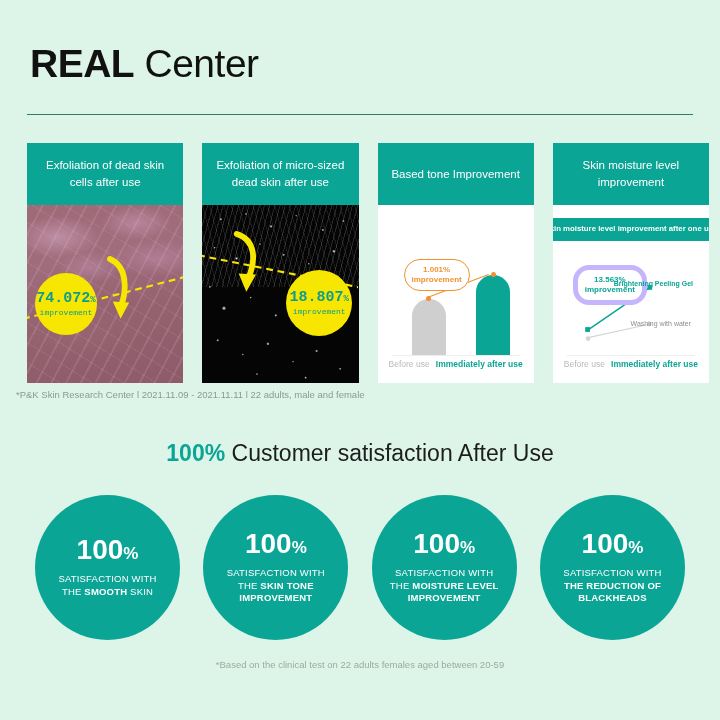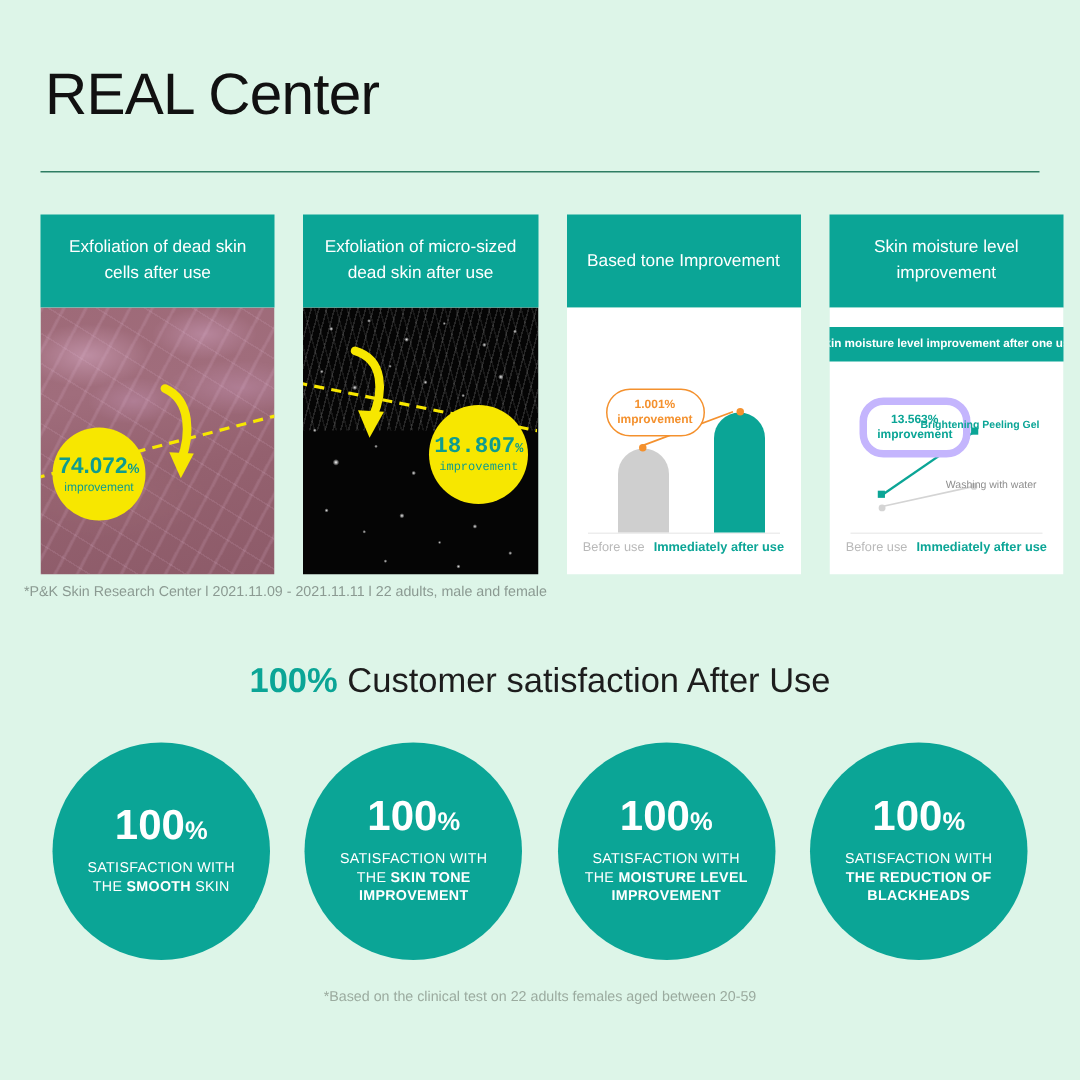--- a/index.html
+++ b/index.html
@@ -11,21 +11,21 @@
     overflow:hidden;
   }
   .page{position:relative;width:720px;height:720px;box-sizing:border-box;}
 
   
   .title{
     position:absolute;left:30px;top:42px;
     font-size:39px;letter-spacing:-0.5px;color:#111;
     white-space:nowrap;
   }
-  .title .strong{font-weight:normal;}
+  .title .strong{font-weight:bold;}
   .title .light{font-weight:normal;}
   .rule{
     position:absolute;left:27px;top:114px;width:666px;height:1px;
     background:#2f7d63;
   }
 
   
   .panels{position:absolute;left:27px;top:143px;width:682px;height:240px;
     display:flex;gap:19px;}
   .panel{width:162px;display:flex;flex-direction:column;}
@@ -190,21 +190,21 @@
 
     <div class="panel">
       <div class="panel-head">Exfoliation of dead skin cells after use</div>
       <div class="panel-body">
         <div class="photo skin"></div>
         <svg class="photo-svg" viewBox="0 0 162 178" preserveAspectRatio="none">
           <line x1="-4" y1="118" x2="166" y2="74" stroke="#f7e700" stroke-width="2.2" stroke-dasharray="7 5"></line>
           <path d="M86 56 C104 64 104 88 97 106" stroke="#f7e700" stroke-width="6" fill="none" stroke-linecap="round"></path>
           <polygon points="97,118 89,100 106,101" fill="#f7e700"></polygon>
         </svg>
-        <div class="bubble" style="left:8px;top:80px;width:62px;height:62px;">
+        <div class="bubble" style="left:8px;top:68px;width:62px;height:62px;font-family:Liberation Mono, monospace;">
           <div class="val"><span>74.072</span><span class="pct">%</span></div>
           <div class="cap">improvement</div>
         </div>
       </div>
     </div>
 
     <div class="panel">
       <div class="panel-head">Exfoliation of  micro-sized dead skin after use</div>
       <div class="panel-body">
         <div class="photo micro"></div>

